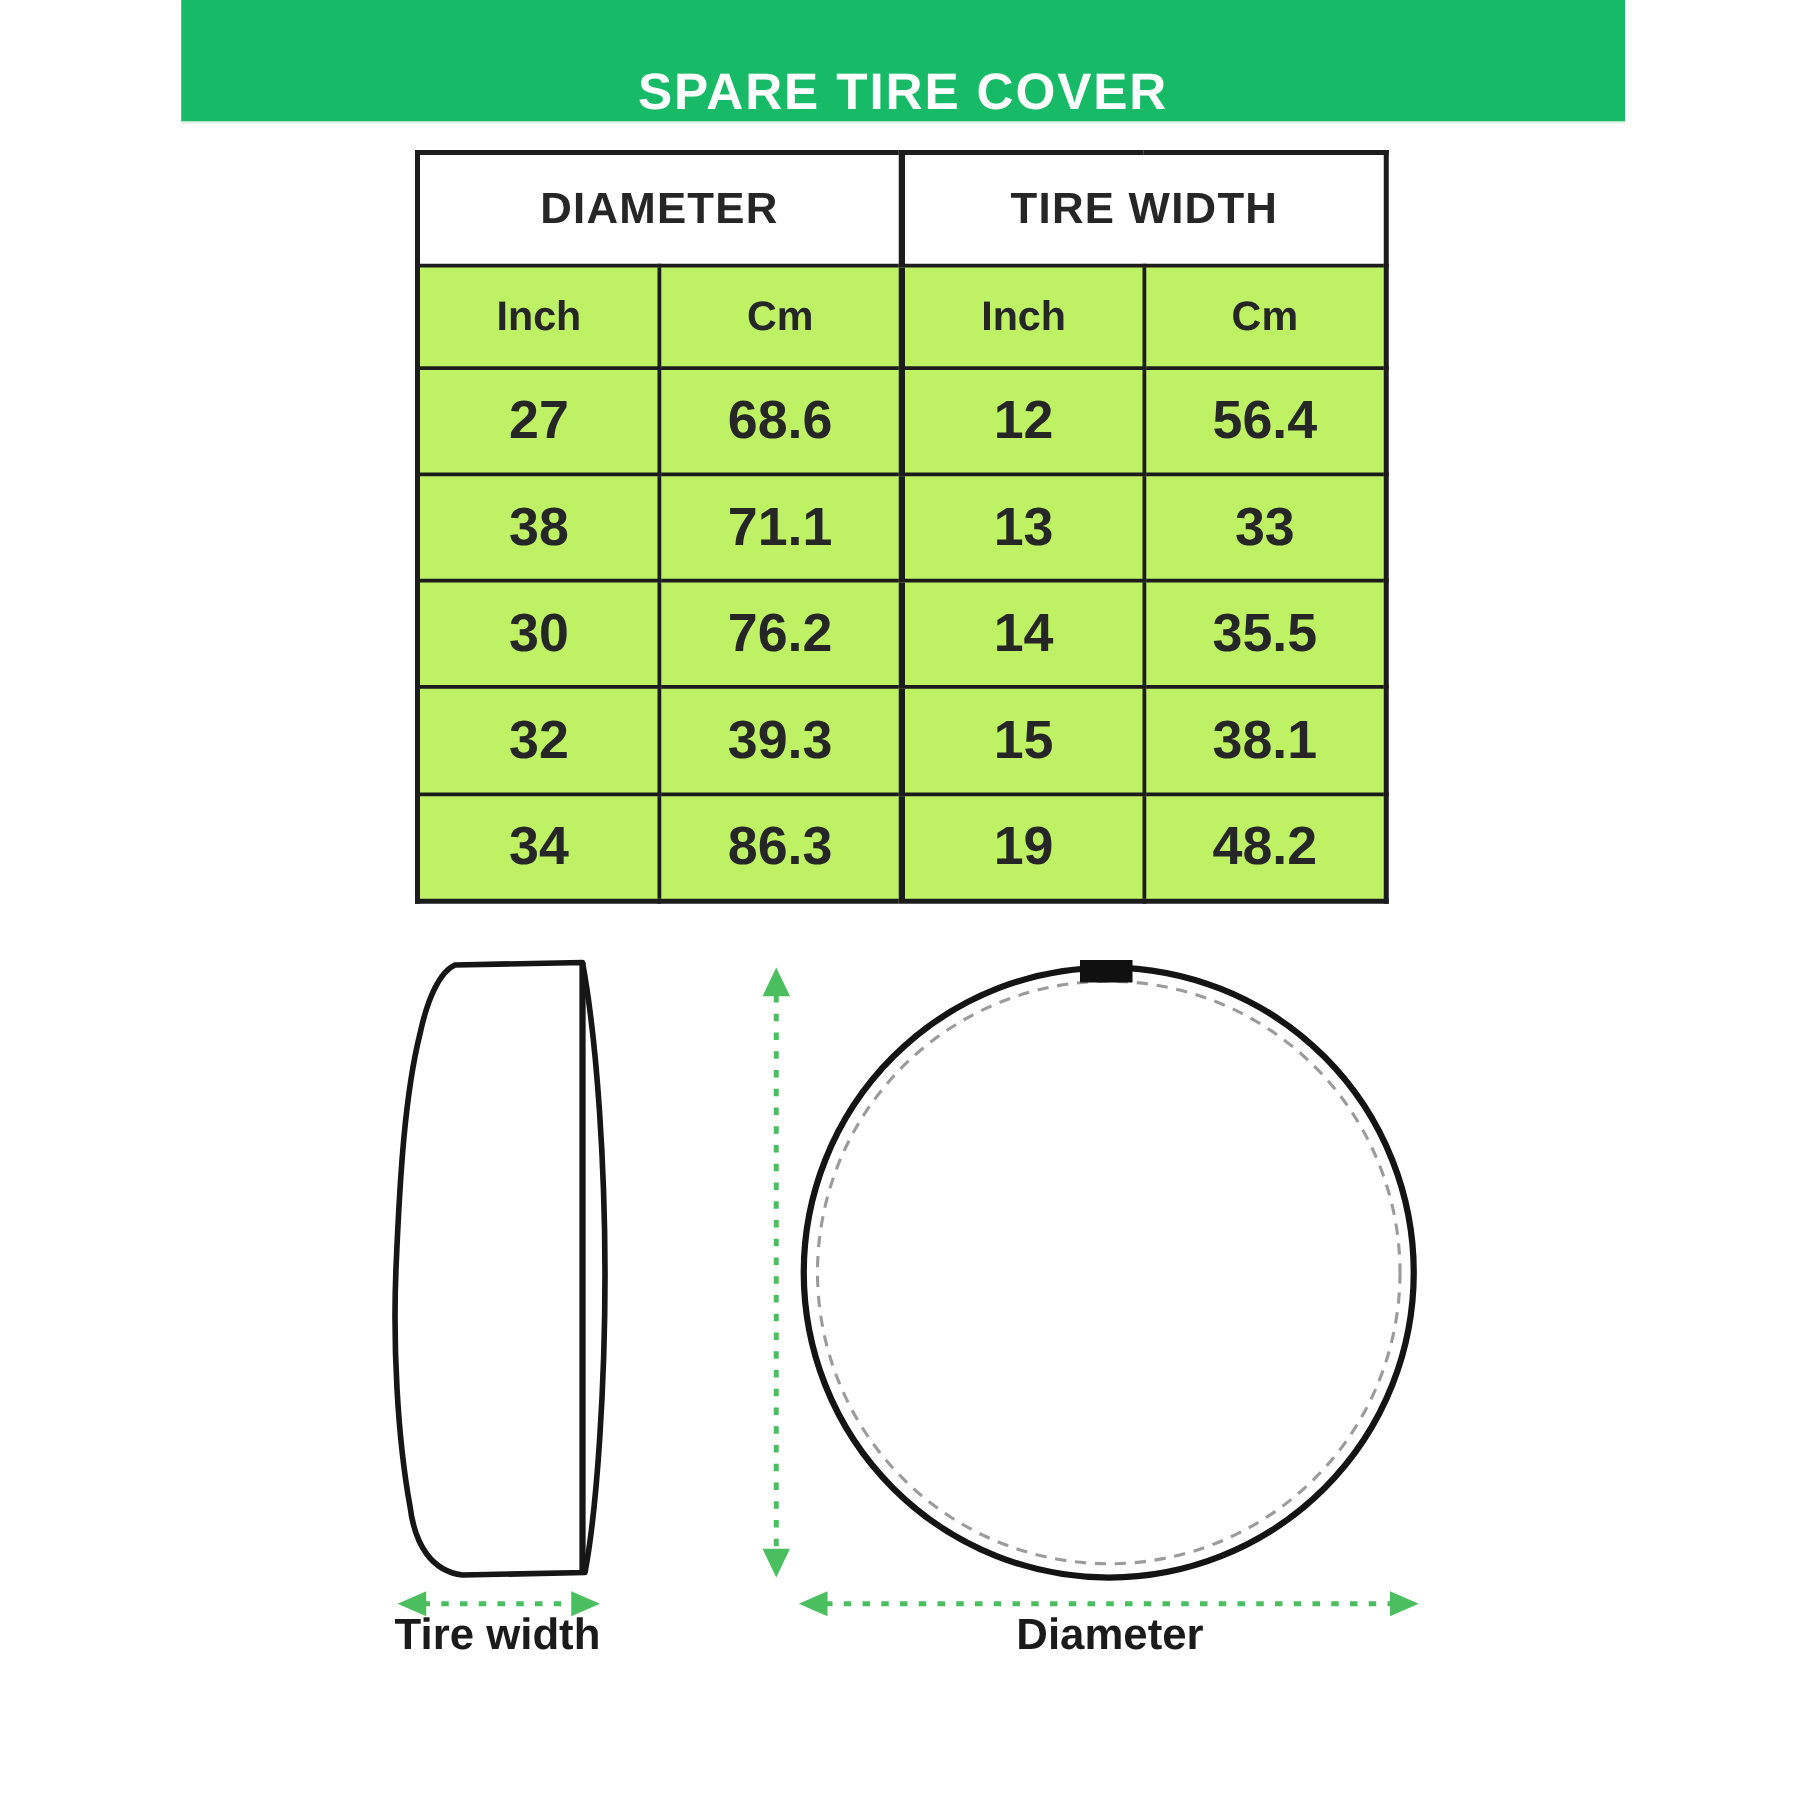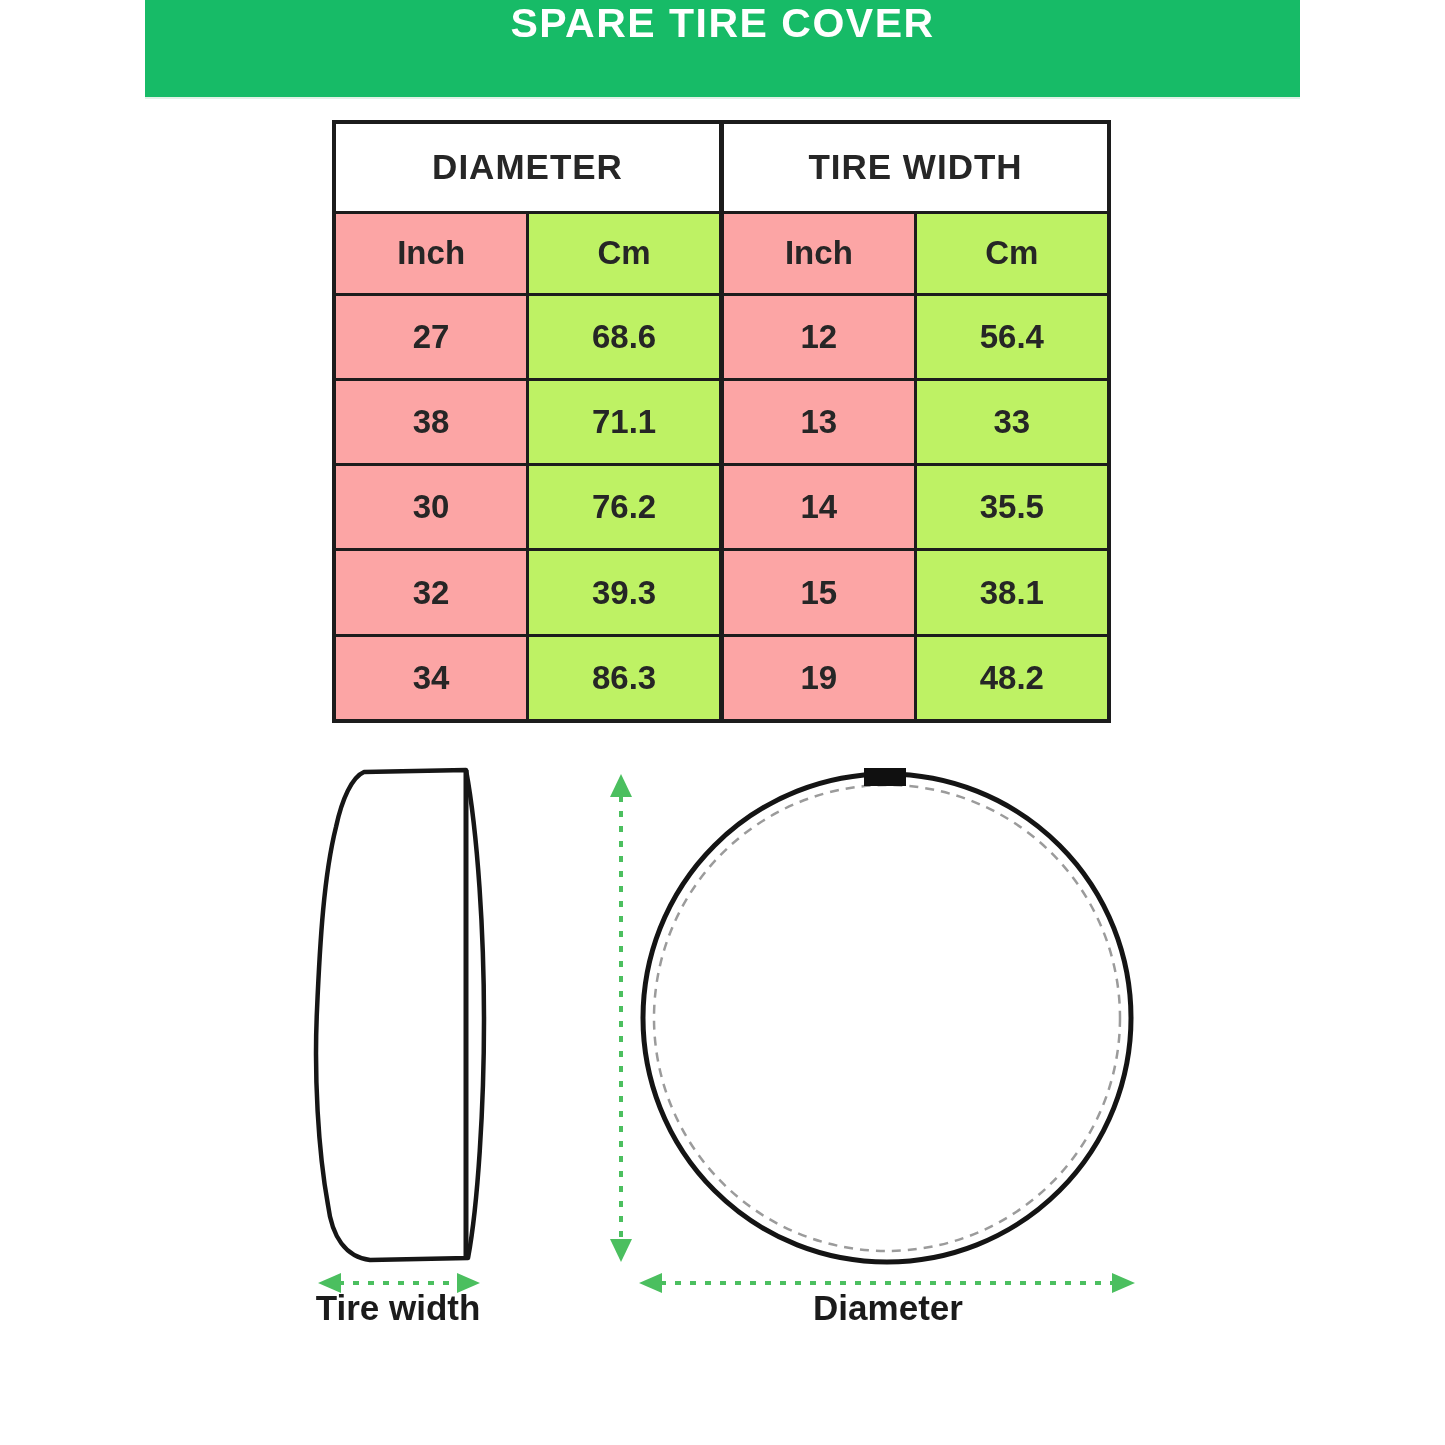--- a/index.html
+++ b/index.html
@@ -2,42 +2,42 @@
 <html><head>
 <meta charset="utf-8">
 <style>
   html,body{margin:0;padding:0;background:#ffffff;}
   body{font-family:"Liberation Sans", sans-serif;}
   .page{position:relative;width:1445px;height:1445px;background:#ffffff;overflow:hidden;}
 
   
   .banner{
     position:absolute;left:145px;top:0;width:1155px;height:97px;
-    background:#17bb67;display:flex;align-items:flex-start;justify-content:center;
+    background:#17bb67;display:flex;align-items:flex-end;justify-content:center;
     box-shadow:0 2px 0 rgba(200,230,210,.55);
   }
   .banner h1{
     margin:0;color:#ffffff;font-size:41px;font-weight:bold;letter-spacing:1.5px;
   }
 
   
   table.size-table{
     position:absolute;left:332px;top:120px;width:779px;height:603px;
     border-collapse:collapse;table-layout:fixed;background:#ffffff;
   }
   table.size-table th, table.size-table td{
     border:3px solid #1c1c1c;text-align:center;vertical-align:middle;
     color:#262626;font-weight:bold;padding:0;
   }
   table.size-table{border:4px solid #1c1c1c;}
   tr.group-row th{font-size:35px;height:76px;letter-spacing:1px;background:#ffffff;}
   tr.unit-row th{font-size:33px;height:69px;}
-  tr.data-row td{font-size:33px;height:72px;}
+  tr.data-row td{font-size:43px;height:72px;}
   .cell-gray{background:#bef264;}
-  .cell-white{background:#fca5a5;}
+  .cell-white{background:#bef264;}
   .group-split{border-left-width:5px !important;}
 
   
   .svg-abs{position:absolute;}
   .dim-label{
     position:absolute;color:#1b1b1b;font-size:35px;font-weight:bold;text-align:center;
   }
   .label-tire-width{left:308px;top:1288px;width:180px;}
   .label-diameter{left:636px;top:1288px;width:504px;}
 

